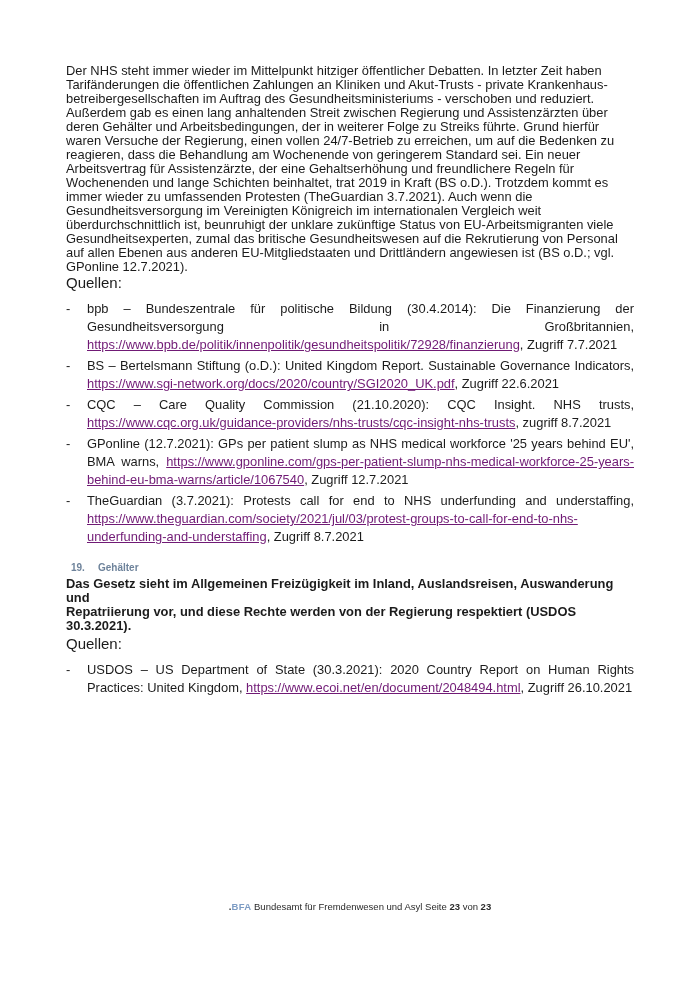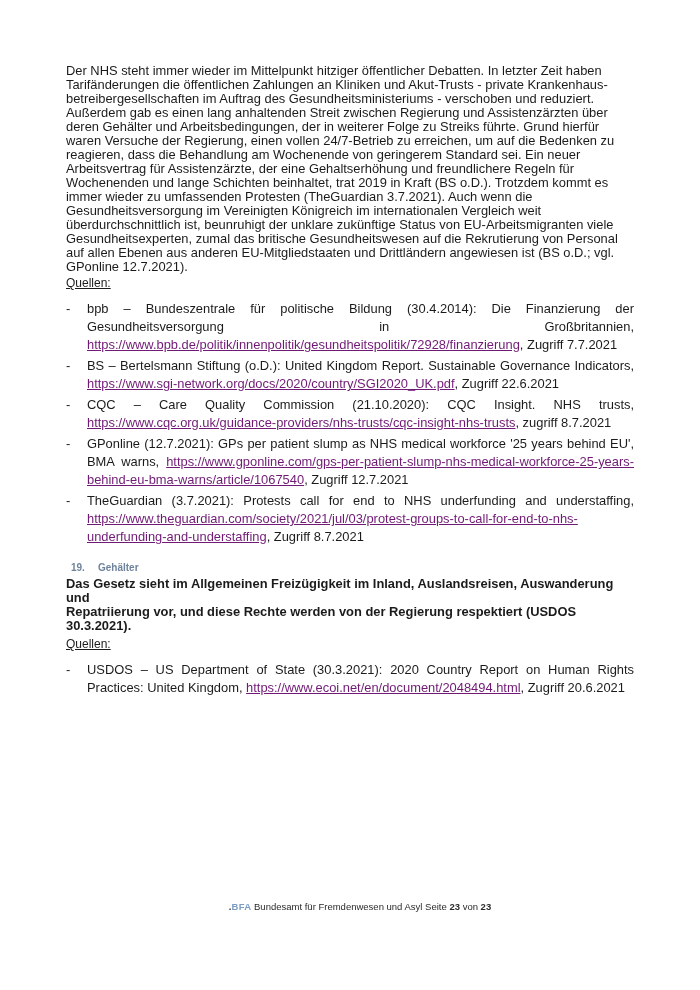--- a/index.html
+++ b/index.html
@@ -23,23 +23,22 @@
     box-sizing: border-box;
     padding: 64px 66px 0 66px;
   }
   .para {
     font-size: 12.9px;
     line-height: 14px;
     white-space: pre-line;
     text-align: left;
   }
   .quellen-heading {
-    font-size: 12px;
+    font-size: 15px;
     line-height: 16px;
-    text-decoration: underline;
     margin: 1px 0 9px 0;
   }
   .src-list {
     font-size: 12.9px;
     line-height: 18px;
   }
   .src-item {
     display: flex;
     margin-bottom: 3px;
   }
@@ -160,21 +159,21 @@
   </div>
 
   <div class="para para-2">Das Gesetz sieht im Allgemeinen Freizügigkeit im Inland, Auslandsreisen, Auswanderung und
 Repatriierung vor, und diese Rechte werden von der Regierung respektiert (USDOS 30.3.2021).</div>
 
   <div class="quellen-heading quellen-heading-2">Quellen:</div>
 
   <div class="src-list">
     <div class="src-item">
       <span class="src-dash">-</span>
-      <div class="src-text"><span>USDOS – US Department of State (30.3.2021): 2020 Country Report on Human Rights Practices: United Kingdom, </span><a class="lnk"><span class="seg">https://www.ecoi.net/en/document/2048494.html</span></a><span>, Zugriff 20.6.2021</span></div>
+      <div class="src-text"><span>USDOS – US Department of State (30.3.2021): 2020 Country Report on Human Rights Practices: United Kingdom, </span><a class="lnk"><span class="seg">https://www.ecoi.net/en/document/2048494.html</span></a><span>, Zugriff 26.10.2021</span></div>
     </div>
   </div>
 
 </div>
 
 <div class="footer">
   <span class="bfa-dot">.</span><span class="bfa-logo">BFA</span>
   <span>Bundesamt für Fremdenwesen und Asyl</span>
   <span>Seite</span>
   <b>23</b>

